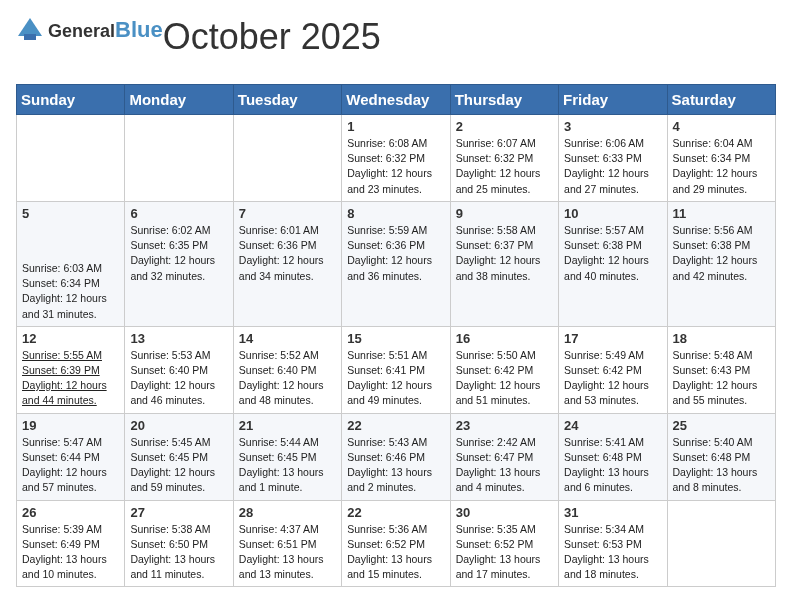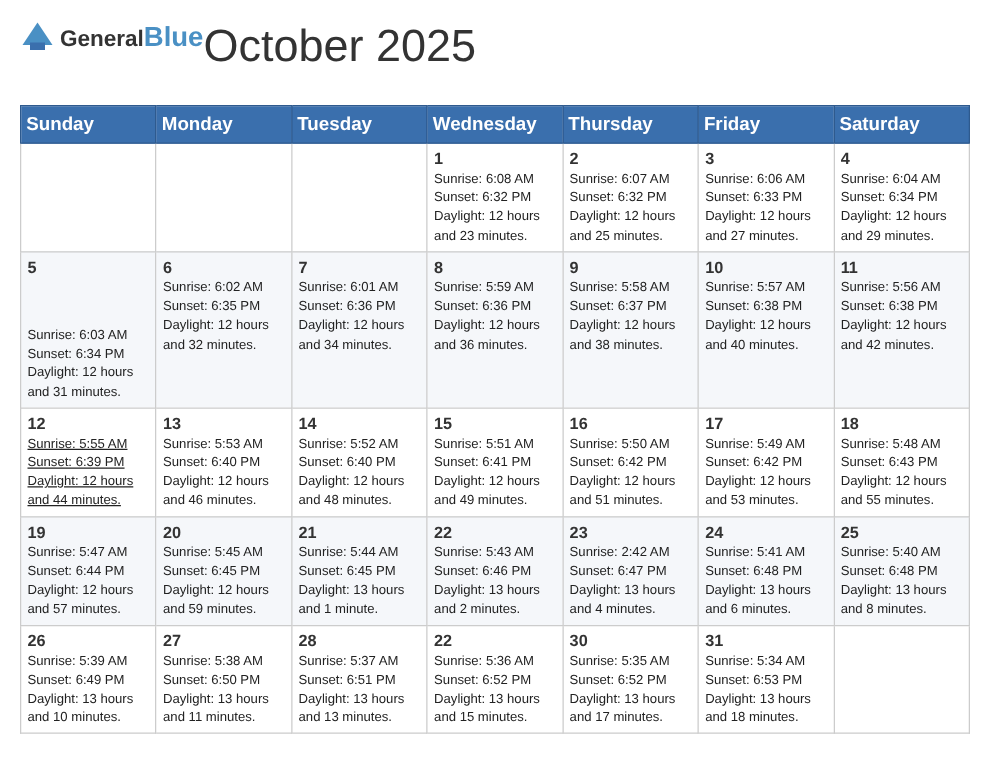--- a/index.html
+++ b/index.html
@@ -318,21 +318,21 @@
         </td>
         <td>
           <span class="day-num">27</span>
           <div class="day-info" style="white-space: pre-line;">Sunrise: 5:38 AM
 Sunset: 6:50 PM
 Daylight: 13 hours
 and 11 minutes.</div>
         </td>
         <td>
           <span class="day-num">28</span>
-          <div class="day-info" style="white-space: pre-line;">Sunrise: 5:37 AM
+          <div class="day-info" style="white-space: pre-line;">Sunrise: 4:37 AM
 Sunset: 6:51 PM
 Daylight: 13 hours
 and 13 minutes.</div>
         </td>
         <td>
           <span class="day-num">22</span>
           <div class="day-info" style="white-space: pre-line;">Sunrise: 5:36 AM
 Sunset: 6:52 PM
 Daylight: 13 hours
 and 15 minutes.</div>

